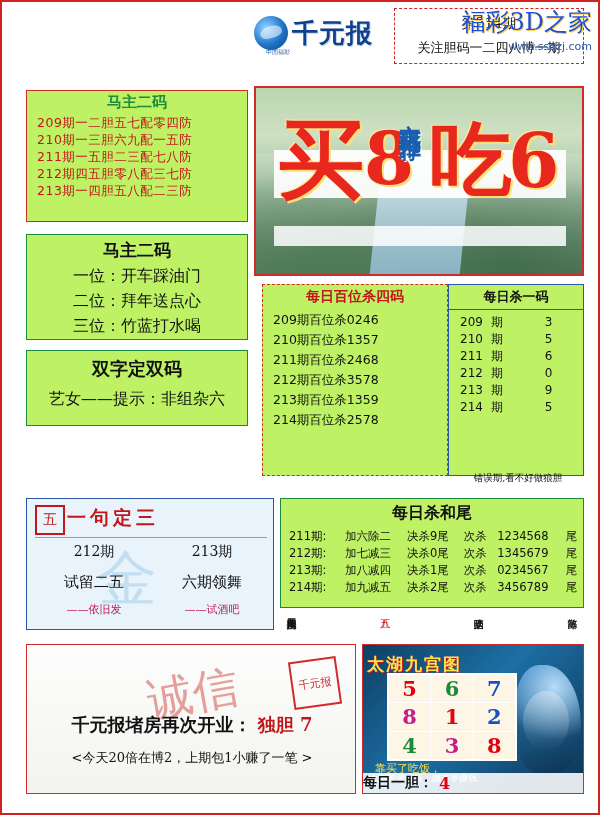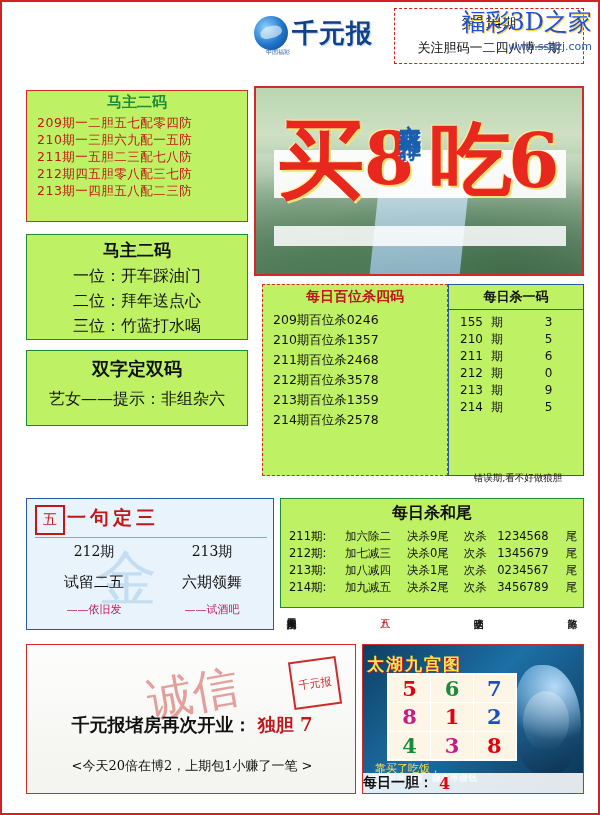--- a/index.html
+++ b/index.html
@@ -210,21 +210,21 @@
   #banner .ink{
     position:absolute;left:120px;top:18px;font-size:46px;color:#c9332b;opacity:.45;
     font-family:"DejaVu Serif","Liberation Serif",serif;transform:rotate(-10deg);
   }
   #banner .line2{
     position:absolute;left:12px;top:68px;width:306px;text-align:center;
     font-family:"DejaVu Serif","Liberation Serif",serif;font-size:18px;color:#111;font-weight:bold;
   }
   #banner .line2 .dan{color:#c0171b;}
   #banner .line3{
-    position:absolute;left:12px;top:112px;width:306px;text-align:center;
+    position:absolute;left:12px;top:104px;width:306px;text-align:center;
     font-family:"DejaVu Serif","Liberation Serif",serif;font-size:13px;color:#111;
   }
 
   
   #magic{
     left:360px;top:642px;width:222px;height:150px;border:1px solid #d12a2a;
     background:linear-gradient(135deg,#0e3f63 0%,#1d6fa5 45%,#0b3352 100%);
     overflow:hidden;
   }
   #magic .mt{
@@ -339,21 +339,21 @@
       <li>213期百位杀1359</li>
       <li>214期百位杀2578</li>
     </ul>
   </div>
 
   <div class="box b-blue" id="box-shayi">
     <div class="ttl">每日杀一码</div>
     <table>
       <tbody>
           <tr>
-        <td class="num">155</td>
+        <td class="num">209</td>
         <td>期</td>
         <td>3</td>
       </tr>
       <tr>
         <td class="num">210</td>
         <td>期</td>
         <td>5</td>
       </tr>
       <tr>
         <td class="num">211</td>

